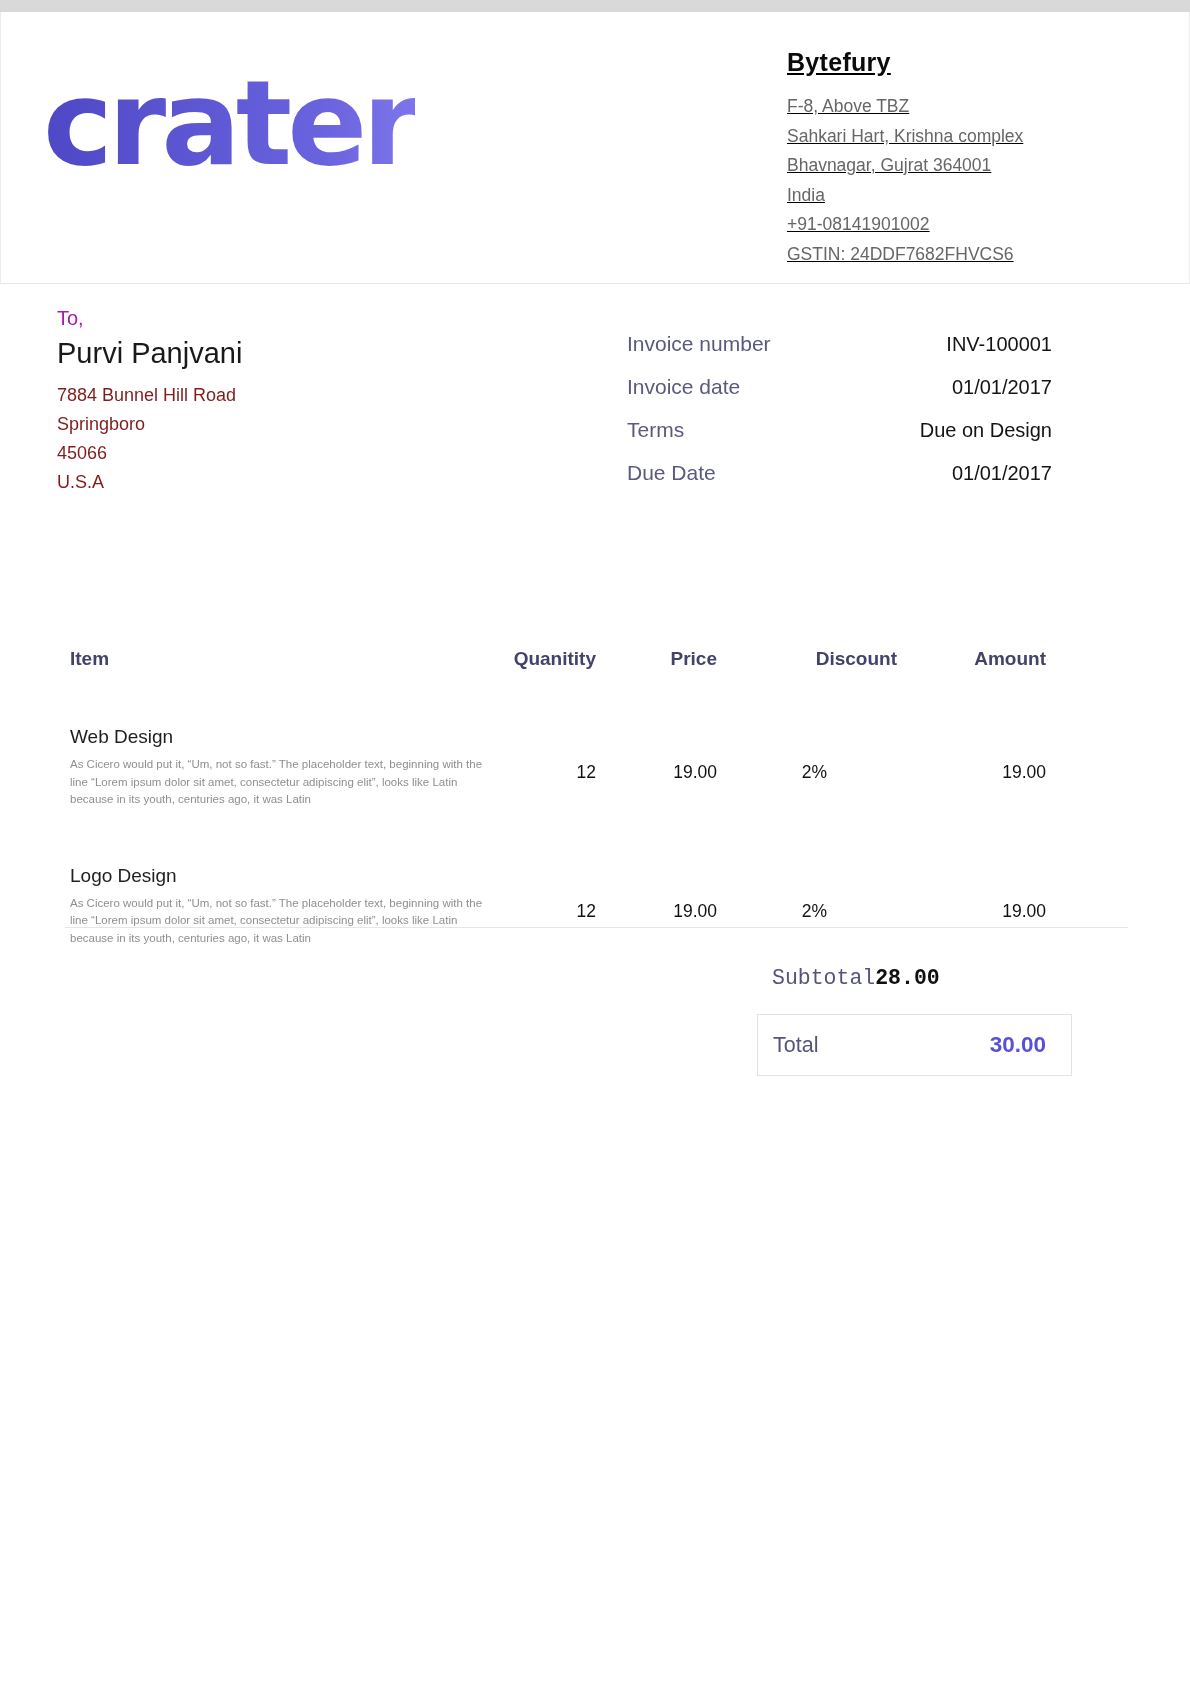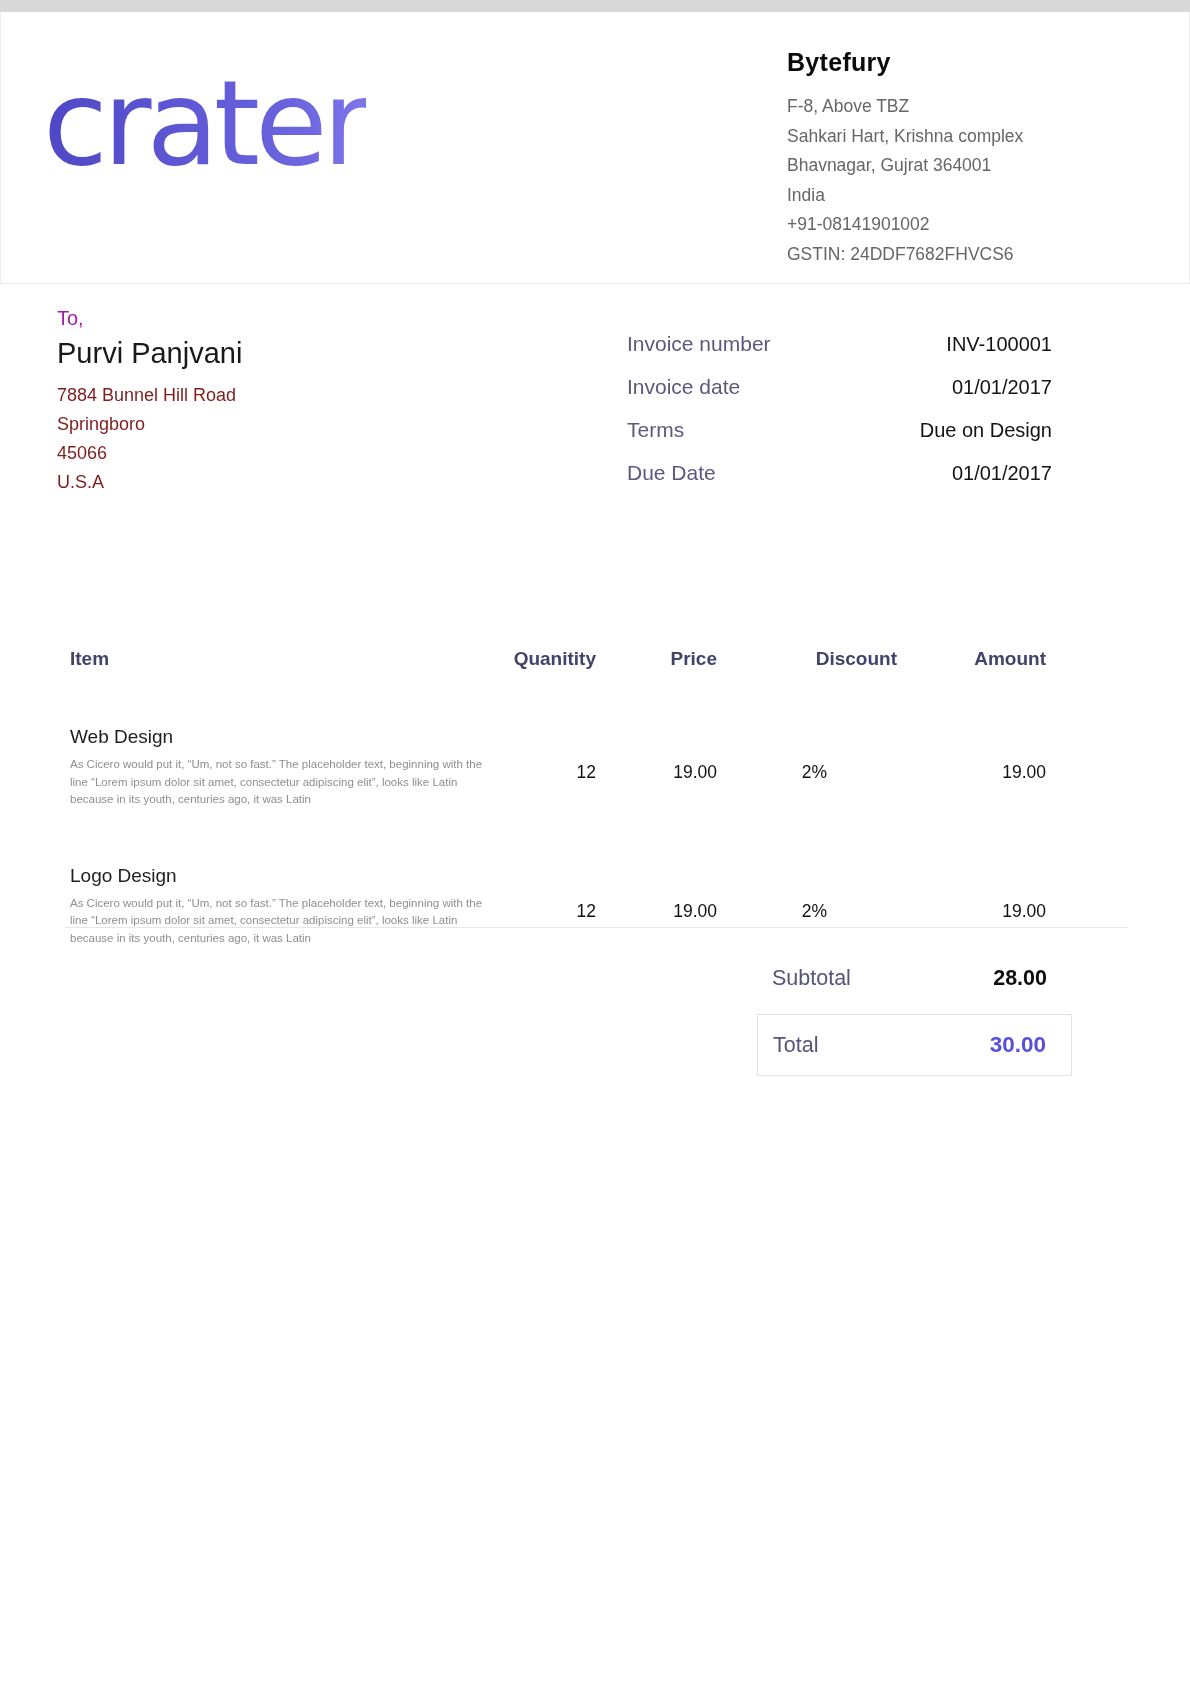--- a/index.html
+++ b/index.html
@@ -17,27 +17,27 @@
   .header-card {
     position:absolute; top:12px; left:0; width:1190px; height:272px;
     background:#ffffff;
     border-left:1px solid #ececec;
     border-right:1px solid #ececec;
     border-bottom:1px solid #e7e7e7;
   }
   .logo {
     position:absolute; left:42px; top:52px;
     font-family:"DejaVu Sans", sans-serif;
-    font-size:118px; font-weight:400; letter-spacing:-5px;
+    font-size:118px; font-weight:700; letter-spacing:-5px;
     line-height:1;
     background:linear-gradient(90deg,#4f48c6 0%, #6a63de 75%, #7d75ea 100%);
     -webkit-background-clip:text; background-clip:text;
     -webkit-text-fill-color:transparent; color:transparent;text-align:right;
   }
-  .company { position:absolute; left:786px; top:36px; }
+  .company { position:absolute; left:786px; top:36px;text-decoration:underline; }
   .company-name {
     font-size:25px; font-weight:700; color:#0b0b0b;
     letter-spacing:0.3px; margin-bottom:15px;
   }
   .company-address div { font-size:17.5px; color:#666666; line-height:29.5px; }
 
   .bill-to { position:absolute; left:57px; top:307px; }
   .to-label { font-size:20px; color:#a21caf; }
   .customer-name { font-size:29px; color:#191919; margin-top:7px; margin-bottom:11px; }
   .customer-address div { font-size:18px; color:#7f1d1d; line-height:29px; }
@@ -59,23 +59,24 @@
   .item-desc { font-size:11.5px; color:#8f8f8f; line-height:17.5px; width:432px; }
   .num-cell { font-size:17.5px; color:#111111; text-align:right; padding-top:36px; }
   .discount-cell { padding-right:70px; }
 
   .totals-divider {
     position:absolute; left:65px; top:927px; width:1063px; height:1px;
     background:#e5e5f0;
   }
   .totals { position:absolute; left:757px; top:964px; width:315px; }
   .totals-row {
-    display:flex; justify-content:space-between; align-items:baseline;
+    display:flex; align-items:baseline;
     line-height:28px; margin-bottom:22px;
     padding:0 25px 0 15px;
+    font-family:Liberation Mono, monospace;
   }
   .totals-label { font-size:21.5px; color:#55547b; }
   .totals-value { font-size:21.5px; color:#0f0f0f; font-weight:700; }
   .total-box {
     margin-top:20px; height:62px; border:1px solid #e3e3e3; background:#ffffff;
     display:flex; justify-content:space-between; align-items:center;
     padding:0 25px 0 15px;
   }
   .total-label { font-size:21.5px; color:#55547b; }
   .total-value { font-size:22.5px; font-weight:700; color:#5851d8; }

